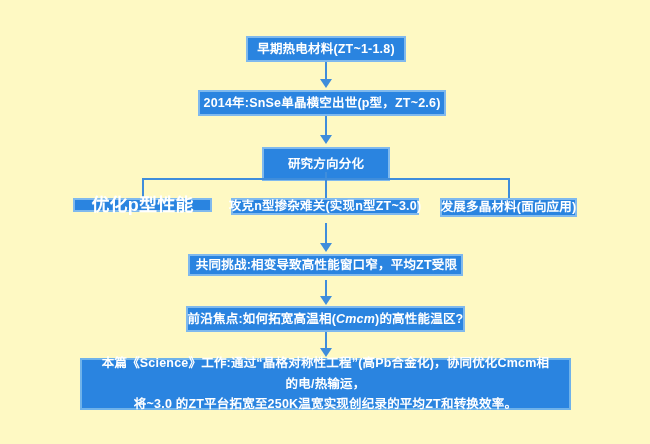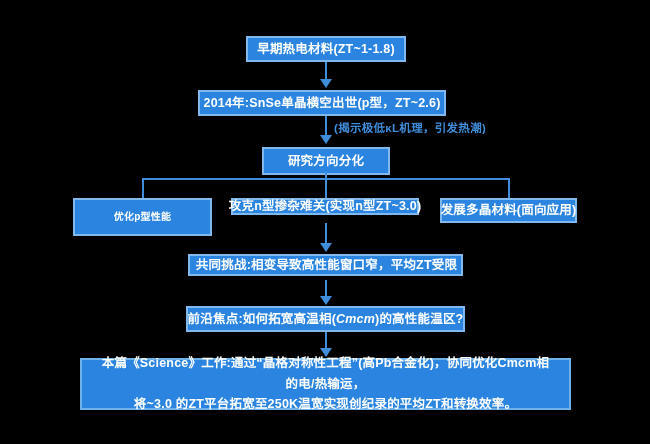--- a/index.html
+++ b/index.html
@@ -12,21 +12,21 @@
     height: 444px;
     background: #ffffff;
     font-family: "Liberation Sans", "DejaVu Sans", sans-serif;
     overflow: hidden;
   }
 
   #flow {
     position: relative;
     width: 650px;
     height: 444px;
-    background: #000000;
+    background: #fef9c3;
   }
 
   
   .node {
     position: absolute;
     box-sizing: border-box;
     background: #2a84e0;
     border: 2px solid #7fb9ee;
     color: #ffffff;
     font-weight: bold;
@@ -93,41 +93,40 @@
 
   <div class="vline" style="left:325px; top:62px; width:2px; height:21px;"></div>
   <div class="arrowhead" style="left:320px; top:79px;"></div>
 
   <div class="node" style="left:198px; top:90px; width:248px; height:26px; font-size:12.5px;">
     <span>2014年:SnSe单晶横空出世(p型，ZT~2.6)</span>
   </div>
 
   <div class="vline" style="left:325px; top:116px; width:2px; height:26px;"></div>
   <div class="arrowhead" style="left:320px; top:135px;"></div>
-  <div class="annotation" style="left:334px; top:119px;">(揭示极低κL机理，引发热潮)</div>
 
-  <div class="node" style="left:262px; top:147px; width:128px; height:28px; font-size:12.5px;">
+  <div class="node" style="left:262px; top:147px; width:128px; height:34px; font-size:12.5px;">
     <span>研究方向分化</span>
   </div>
 
   <div class="vline" style="left:325px; top:172px; width:2px; height:7px;"></div>
   <div class="hline" style="left:142px; top:178px; width:368px; height:2px;"></div>
   <div class="vline" style="left:142px; top:178px; width:2px; height:20px;"></div>
   <div class="vline" style="left:325px; top:178px; width:2px; height:20px;"></div>
   <div class="vline" style="left:508px; top:178px; width:2px; height:20px;"></div>
 
-  <div class="node" style="left:73px; top:198px; width:139px; height:38px; font-size:10px;">
+  <div class="node" style="left:73px; top:198px; width:139px; height:14px; font-size:18px;">
     <span>优化p型性能</span>
   </div>
 
   <div class="node" style="left:231px; top:198px; width:188px; height:17px; font-size:12.5px;">
     <span>攻克n型掺杂难关(实现n型ZT~3.0)</span>
   </div>
 
-  <div class="node" style="left:440px; top:198px; width:137px; height:25px; font-size:12.5px;">
+  <div class="node" style="left:440px; top:198px; width:137px; height:19px; font-size:12.5px;">
     <span>发展多晶材料(面向应用)</span>
   </div>
 
   <div class="vline" style="left:325px; top:223px; width:2px; height:26px;"></div>
   <div class="arrowhead" style="left:320px; top:243px;"></div>
 
   <div class="node" style="left:188px; top:254px; width:275px; height:22px; font-size:12.5px;padding-left:12px;">
     <span>共同挑战:相变导致高性能窗口窄，平均ZT受限</span>
   </div>
 

